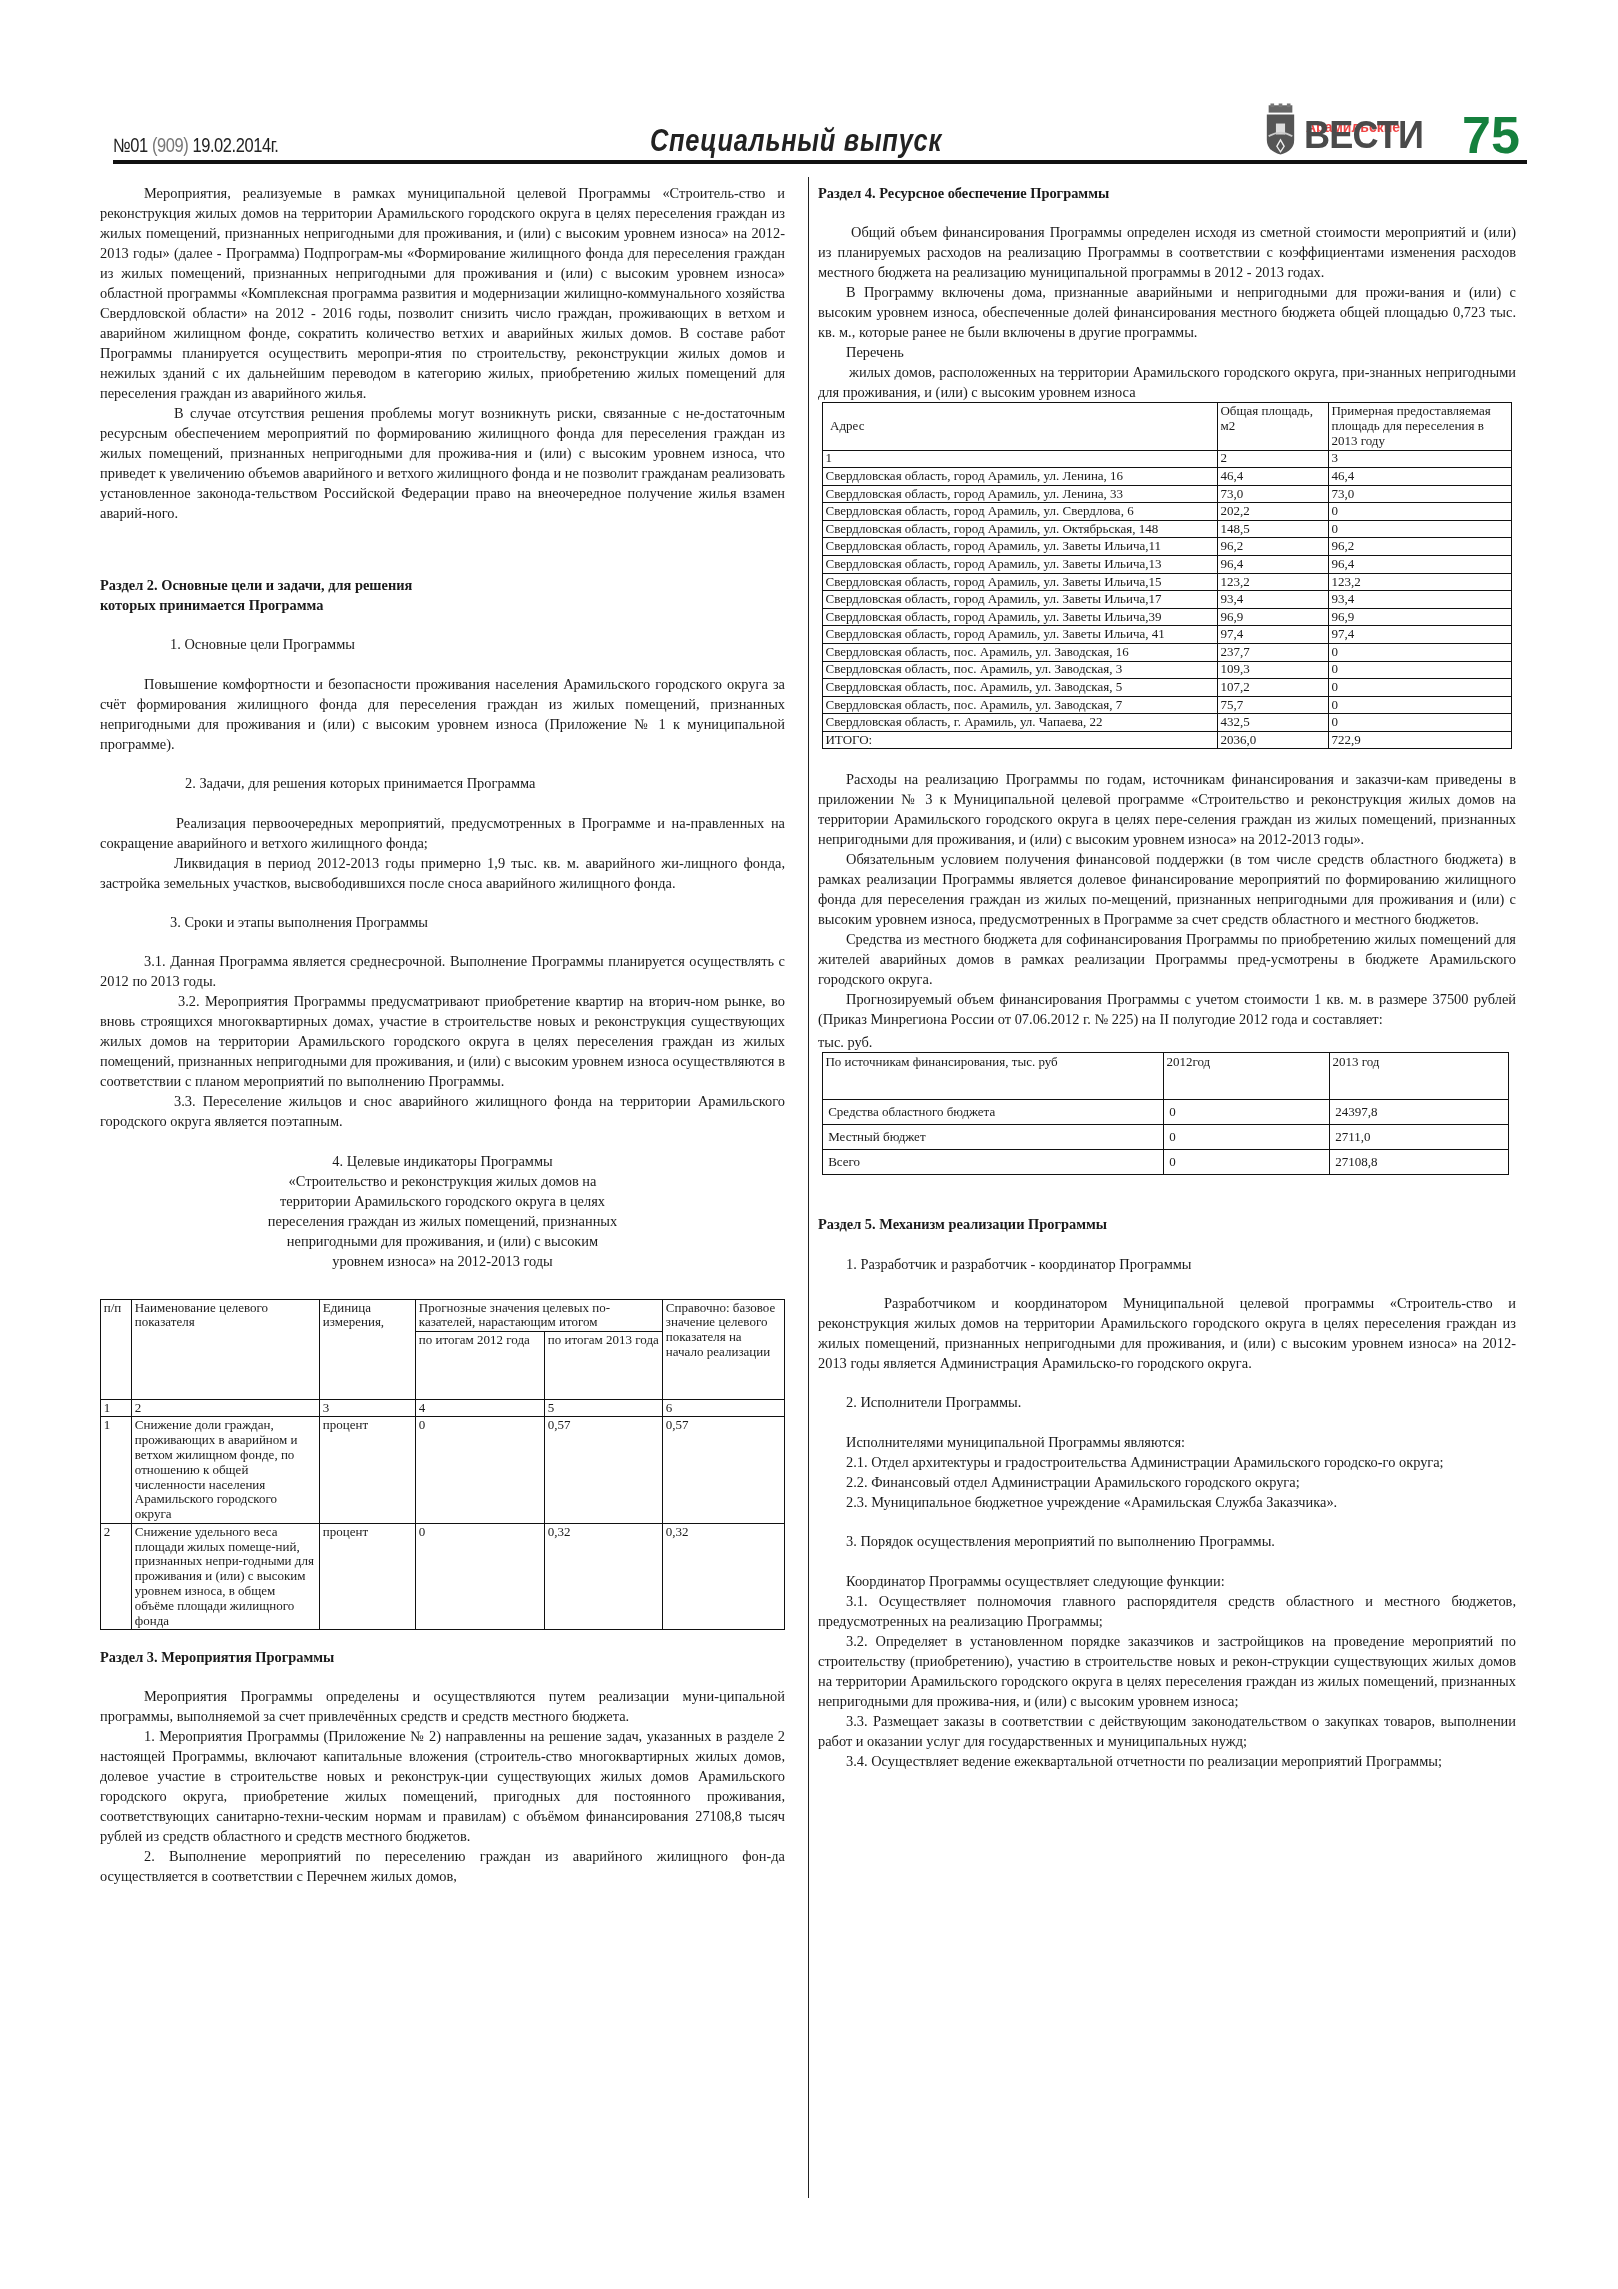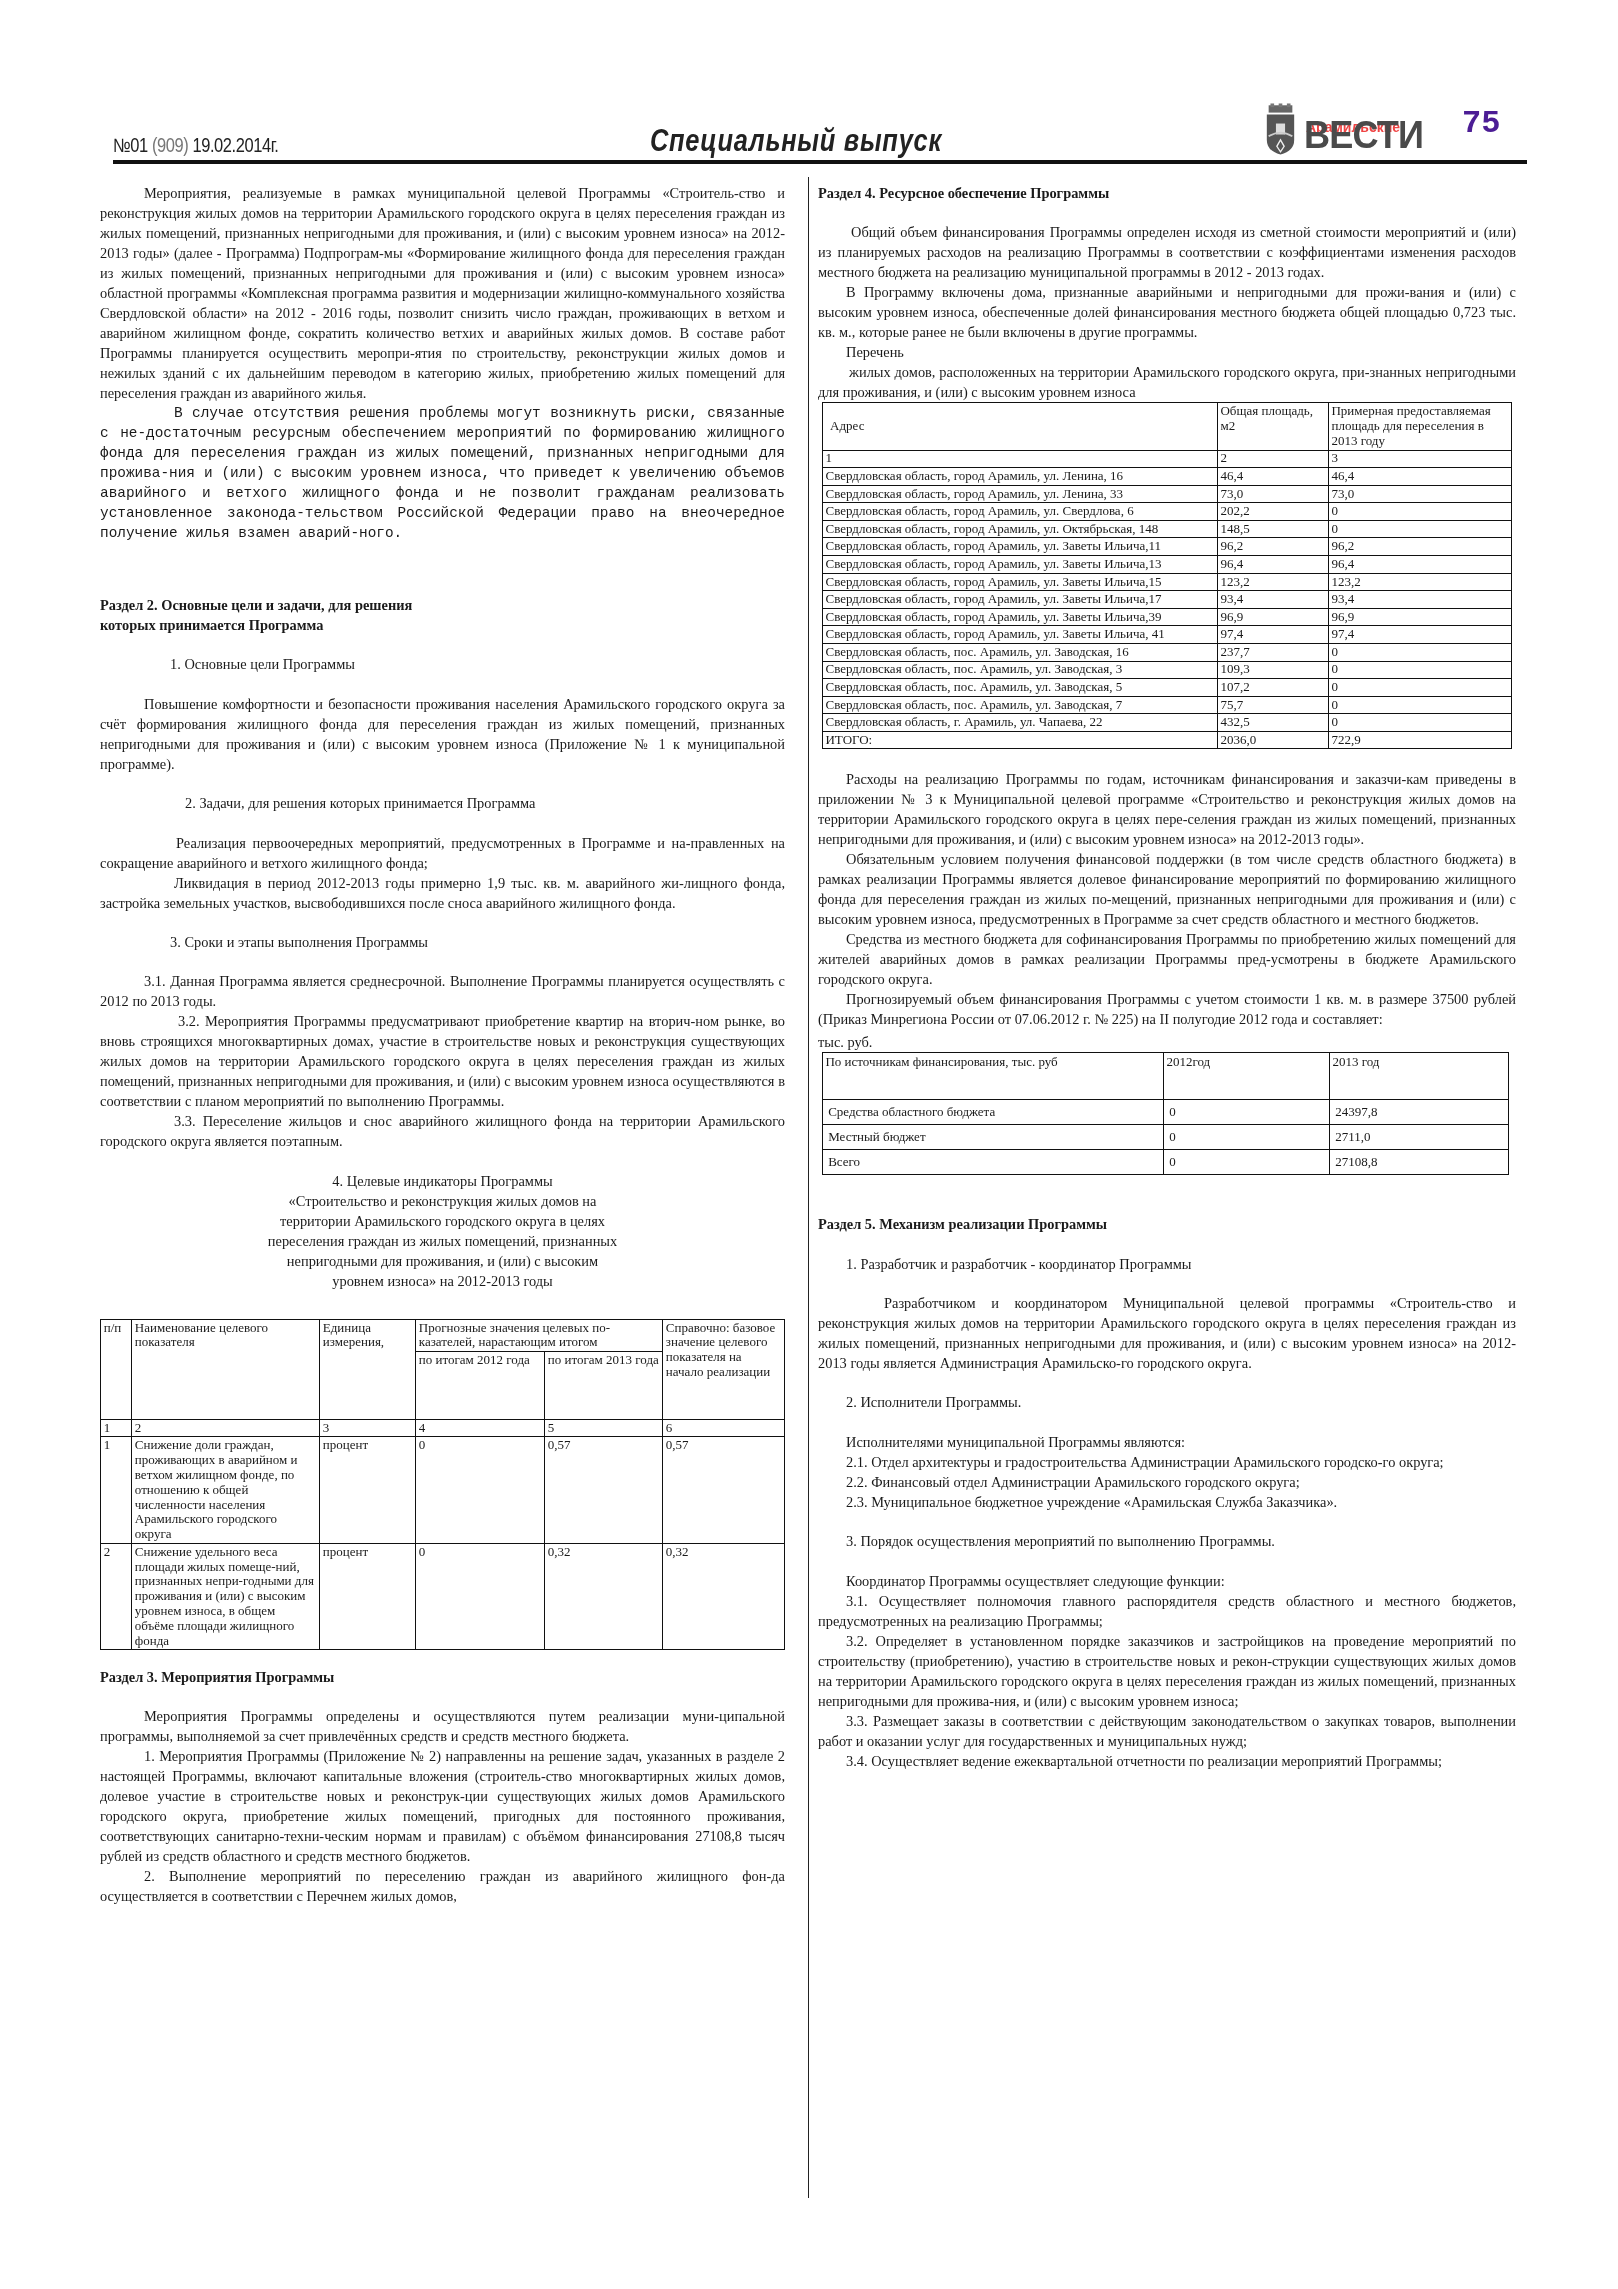--- a/index.html
+++ b/index.html
@@ -11,31 +11,31 @@
   .issue .paren { color: #777; }
   .special { position: absolute; left: 537px; top: 20px; font-family: "Liberation Sans", sans-serif;
              font-style: italic; font-weight: bold; font-size: 31px; letter-spacing: 0.9px; color: #222;
              transform: scaleX(0.82); transform-origin: left; }
   .logo { position: absolute; left: 1152px; top: 0; width: 157px; height: 55px; }
   .coat { position: absolute; left: 0; top: 0; width: 31px; height: 52px; }
   .logo-top { position: absolute; left: 41px; top: 0; font-family: "Liberation Sans", sans-serif;
               font-size: 14px; font-weight: bold; color: #ef4444; margin-top: 16px; }
   .logo-main { position: absolute; left: 39px; top: 11px; font-family: "Liberation Sans", sans-serif;
                font-size: 38px; font-weight: bold; color: #4a4a4a; letter-spacing: -0.9px; transform: scaleX(0.95); transform-origin: left; }
-  .page-num { position: absolute; left: 1349px; top: 1.8px; font-family: Liberation Mono, monospace;
-              font-size: 32px; font-weight: bold; color: #4c1d95; }
+  .page-num { position: absolute; left: 1349px; top: 1.8px; font-family: Liberation Sans, sans-serif;
+              font-size: 52px; font-weight: bold; color: #15803d; }
   .rule { position: absolute; left: 113px; top: 160px; width: 1414px; height: 3.7px; background: #111; }
   .col-divider { position: absolute; left: 808px; top: 177px; width: 0.9px; height: 2021px; background: #222; }
 
   .col { position: absolute; top: 183px; font-size: 14.4px; line-height: 20px; }
   .col.left { left: 100px; width: 685px; }
   .col.right { left: 818px; width: 698px; }
   .col p { margin: 0; text-align: justify; }
   .ind1 { text-indent: 44px; }
-  .ind2 { text-indent: 74px; font-family: Liberation Mono, monospace; }
+  .ind2 { text-indent: 74px; }
   .ind4 { text-indent: 28px; }
   .heading { text-align: center; font-weight: bold; margin: 0; }
   .gap { height: 19.4px; }
   .gap2 { height: 39px; }
   .gap3 { height: 52px; }
 
   table { border-collapse: collapse; font-size: 13px; line-height: 14.8px; }
   td, th { border: 0.9px solid #111; vertical-align: top; padding: 0.9px 2.8px; font-weight: normal; text-align: left; }
   .tbl-ind { width: 685px; border: 1.8px solid #111; font-size: 13px; line-height: 14.8px; }
   .tbl-ind td, .tbl-ind th { border: 1.4px solid #111; }

